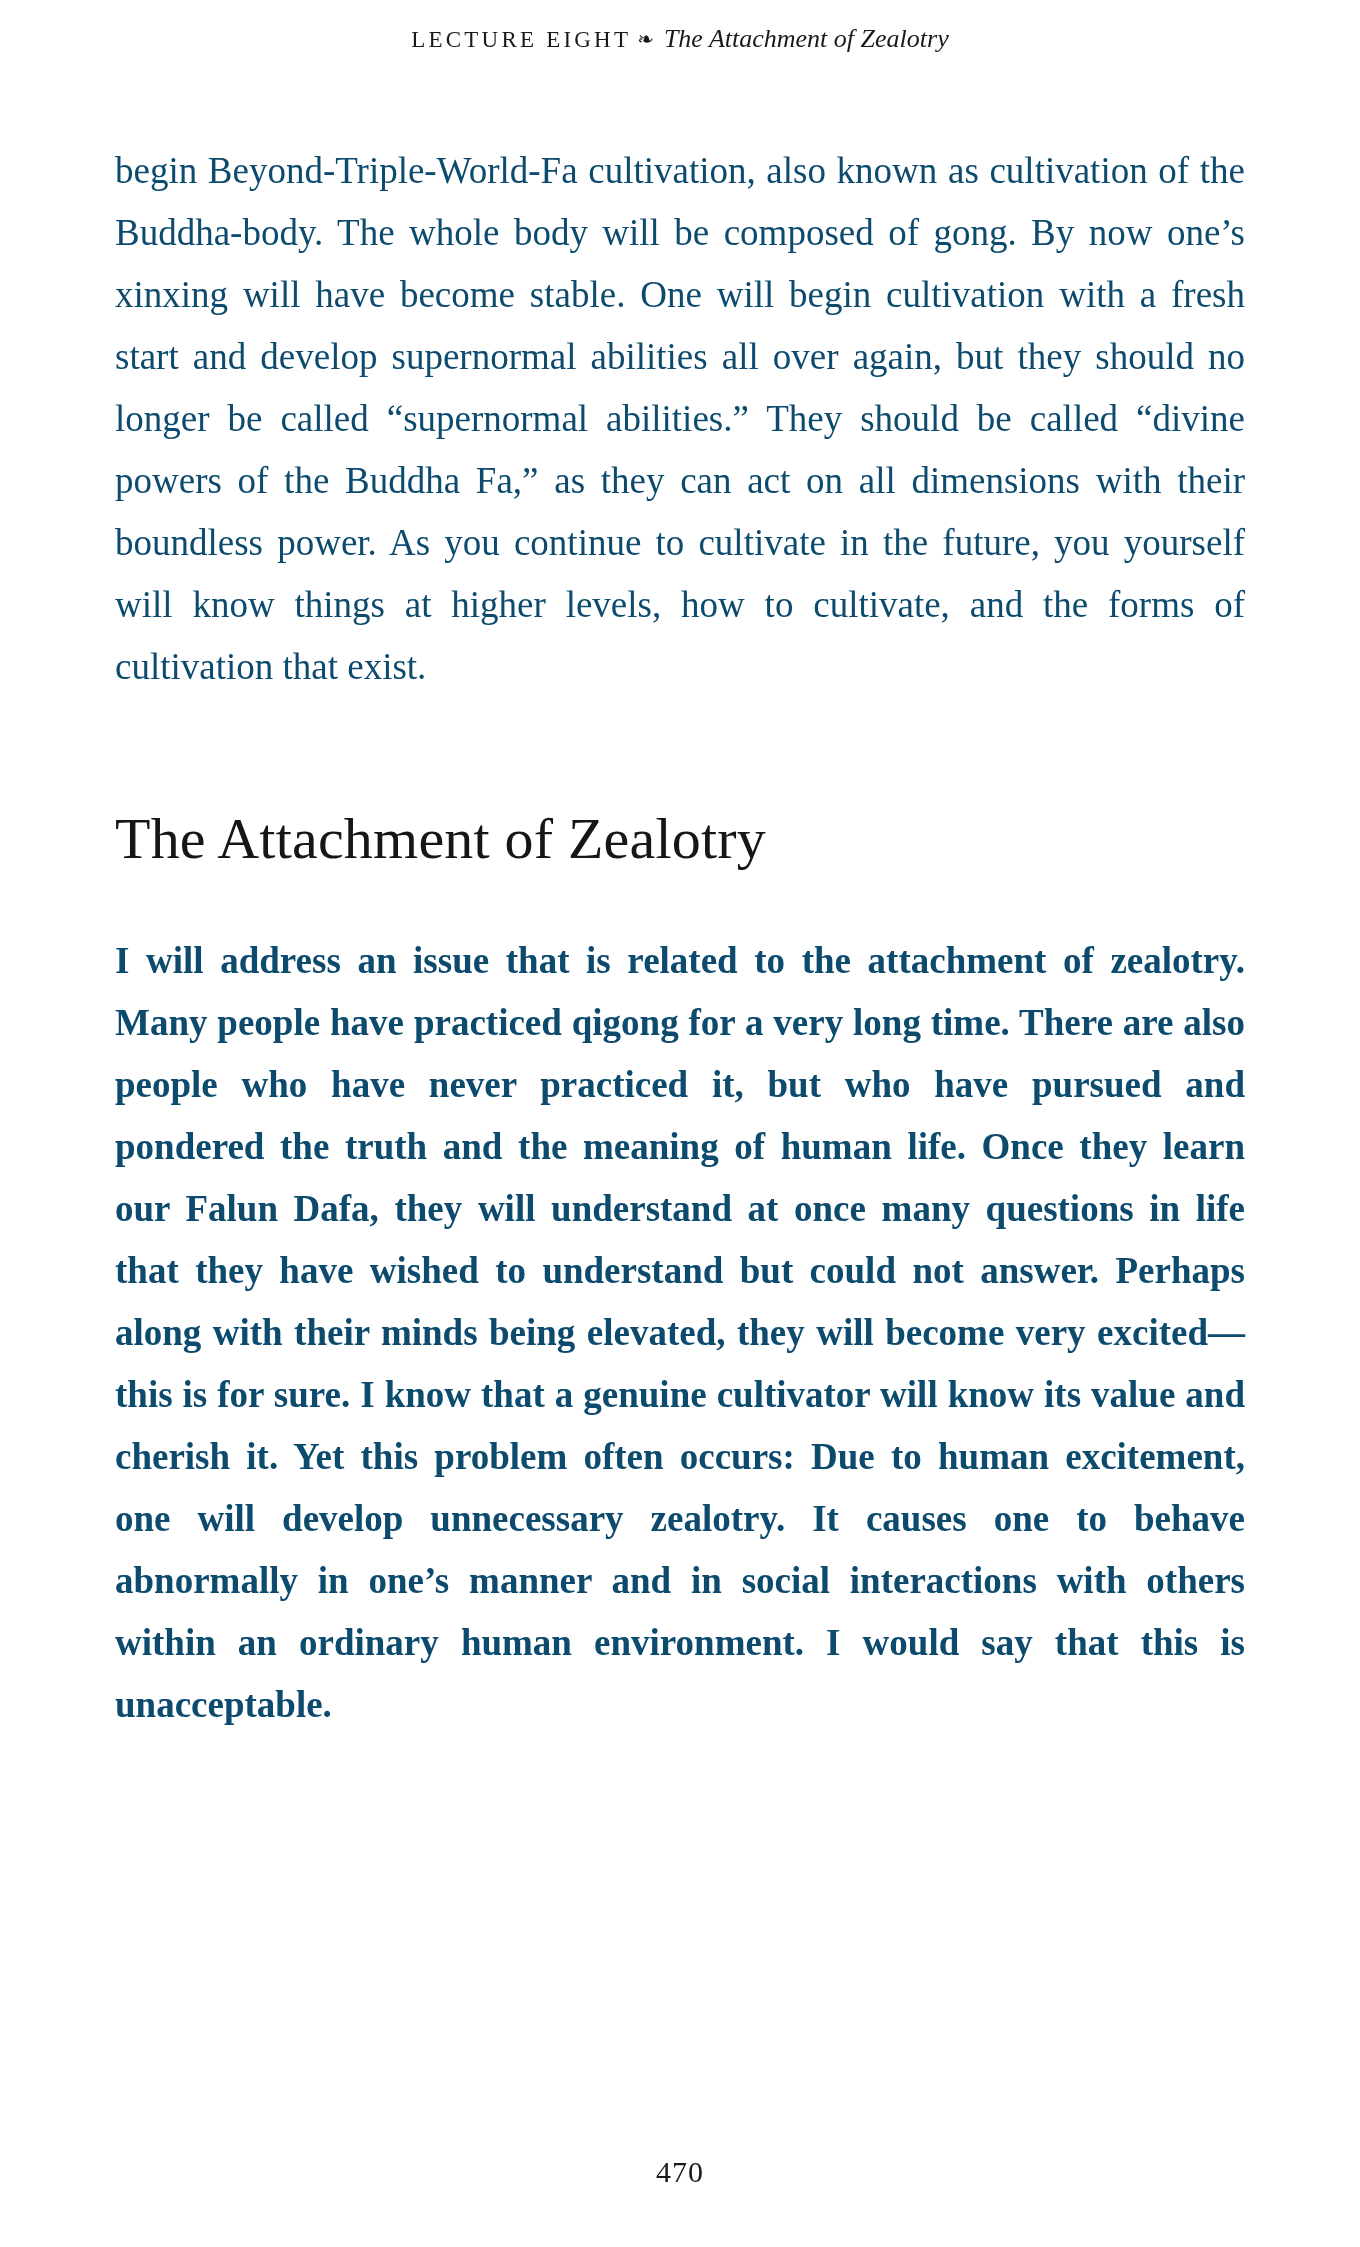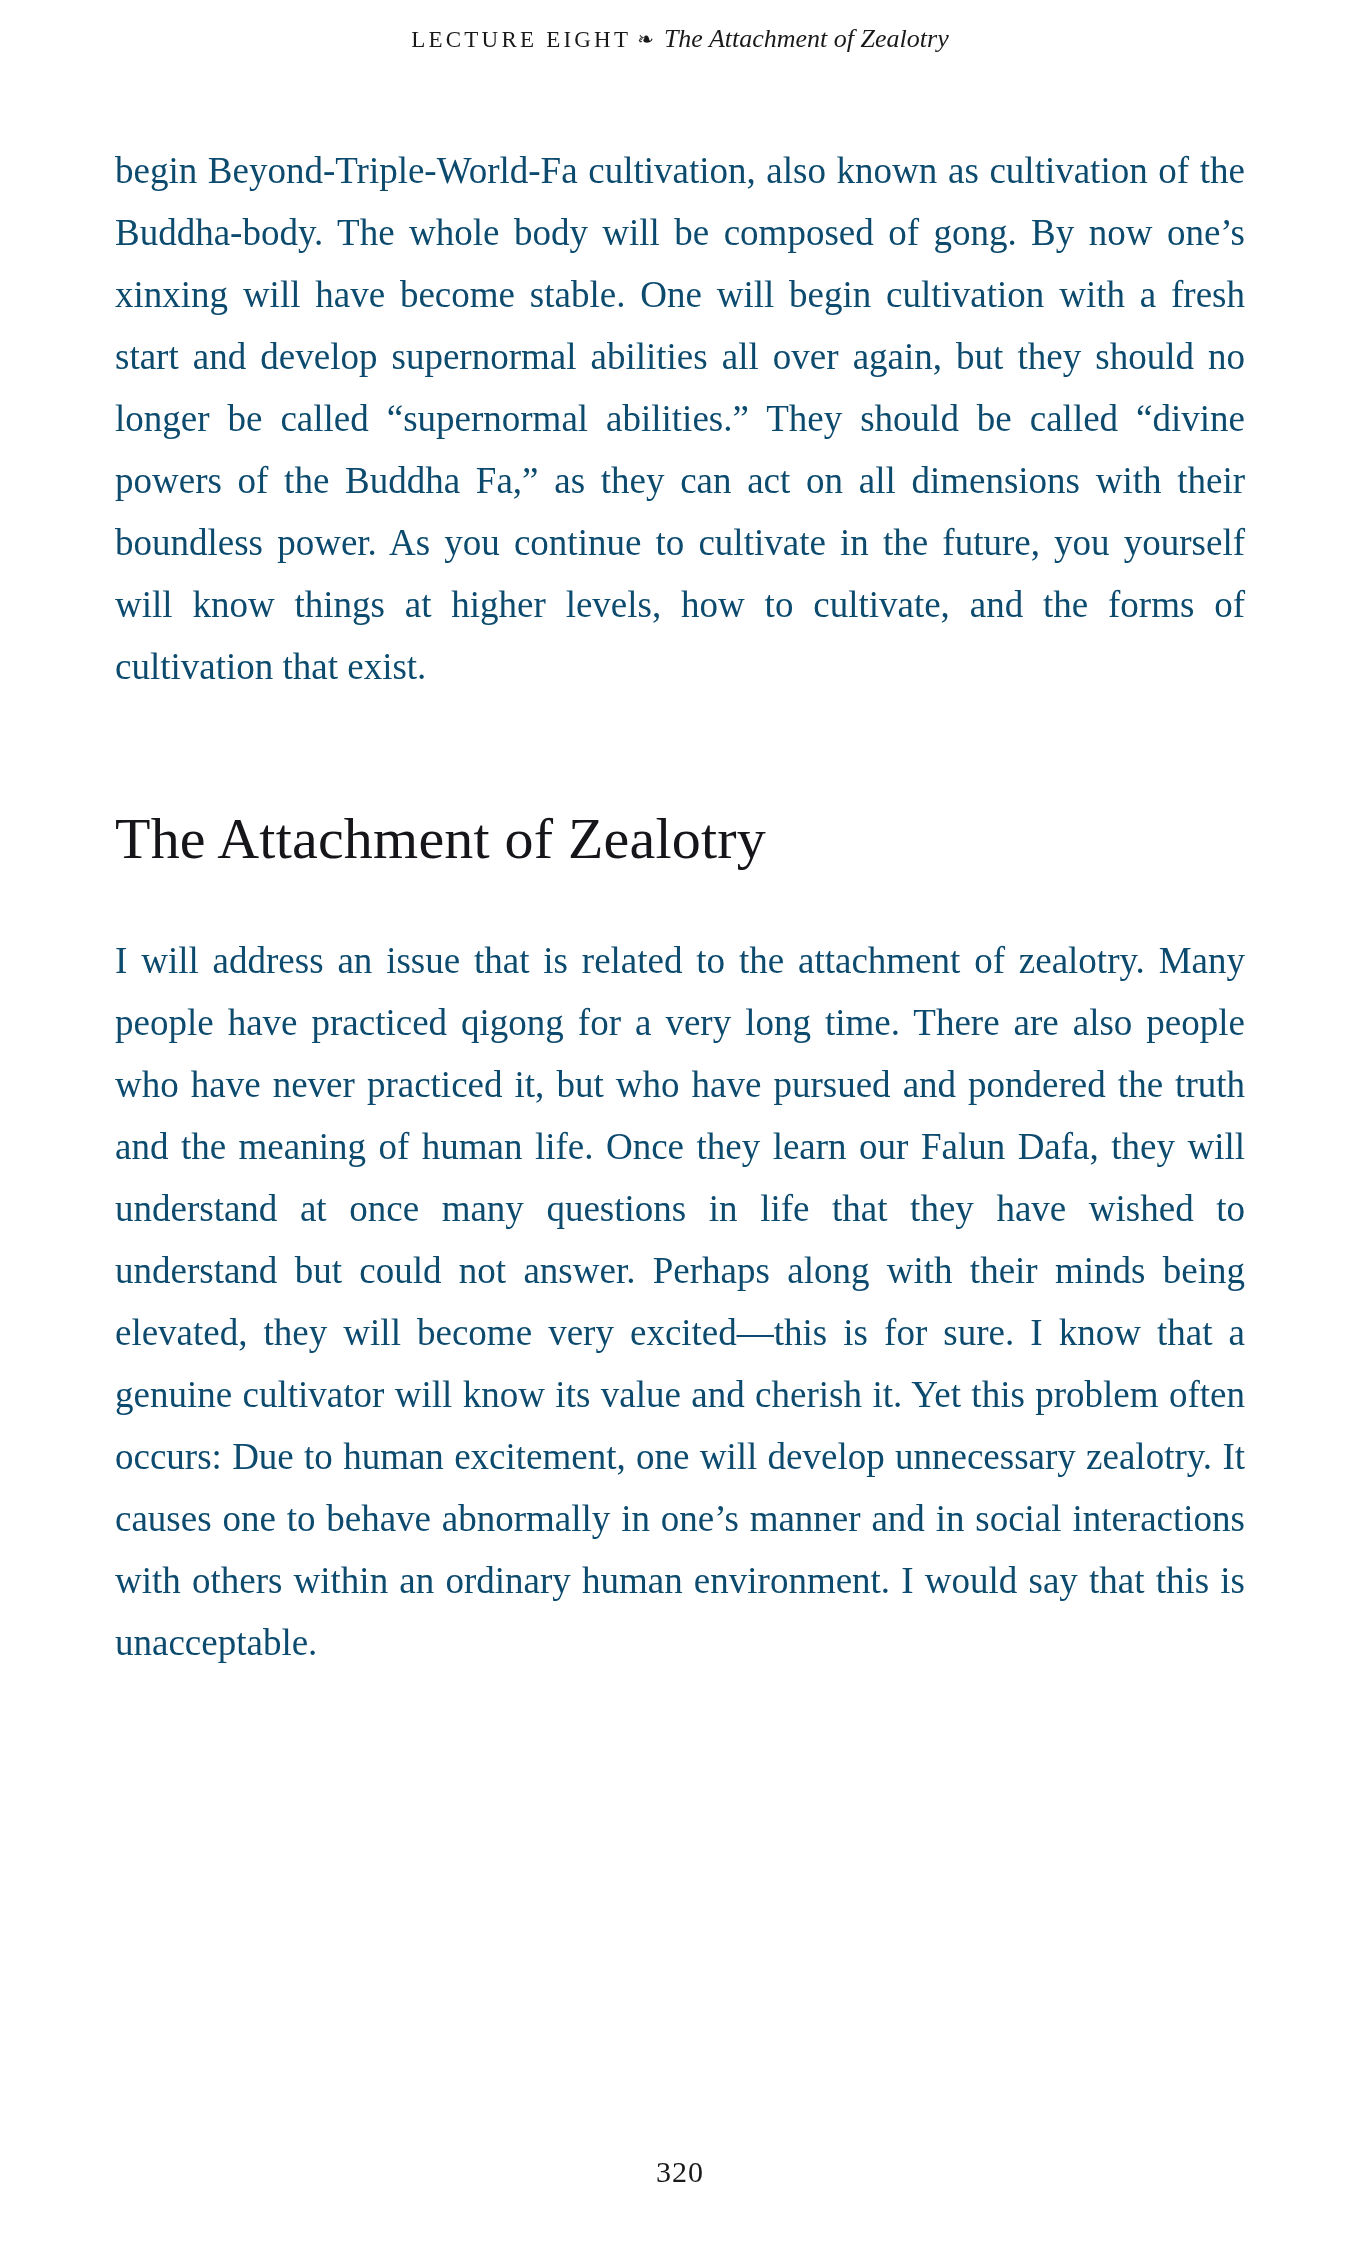--- a/index.html
+++ b/index.html
@@ -64,20 +64,21 @@
     margin: 0;
     font-size: 37px;
     line-height: 62px;
     text-align: justify;
     text-justify: inter-word;
     color: #0c4a6e;
     hyphens: none;
   }
   p.body-par.loose {
     word-spacing: 0.5px;
+    font-weight: bold;
   }
   h2.section-heading {
     margin: 106px 0 56px 0;
     font-family: "Liberation Serif", serif;
     font-weight: normal;
     font-size: 58px;
     line-height: 70px;
     letter-spacing: 0.2px;
     color: #16161a;
   }
@@ -102,15 +103,15 @@
   <div class="running-head">
     <span class="rh-lecture">Lecture Eight</span><span class="rh-ornament">❧</span><span class="rh-title">The Attachment of Zealotry</span>
   </div>
 
   <div class="content">
     <p class="body-par">begin Beyond-Triple-World-Fa cultivation, also known as cultivation of the Buddha-body. The whole body will be composed of gong. By now one’s xinxing will have become stable. One will begin cultivation with a fresh start and develop supernormal abilities all over again, but they should no longer be called “supernormal abilities.” They should be called “divine powers of the Buddha Fa,” as they can act on all dimensions with their boundless power. As you continue to cultivate in the future, you yourself will know things at higher levels, how to cultivate, and the forms of cultivation that exist.</p>
     <h2 class="section-heading">The Attachment of Zealotry</h2>
     <p class="body-par loose">I will address an issue that is related to the attachment of zealotry. Many people have practiced qigong for a very long time. There are also people who have never practiced it, but who have pursued and pondered the truth and the meaning of human life. Once they learn our Falun Dafa, they will understand at once many questions in life that they have wished to understand but could not answer. Perhaps along with their minds being elevated, they will become very excited—this is for sure. I know that a genuine cultivator will know its value and cherish it. Yet this problem often occurs: Due to human excitement, one will develop unnecessary zealotry. It causes one to behave abnormally in one’s manner and in social interactions with others within an ordinary human environment. I would say that this is unacceptable.</p>
   </div>
 
-  <div class="folio">320</div>
+  <div class="folio">470</div>
 
 </div>
 
 </body></html>

